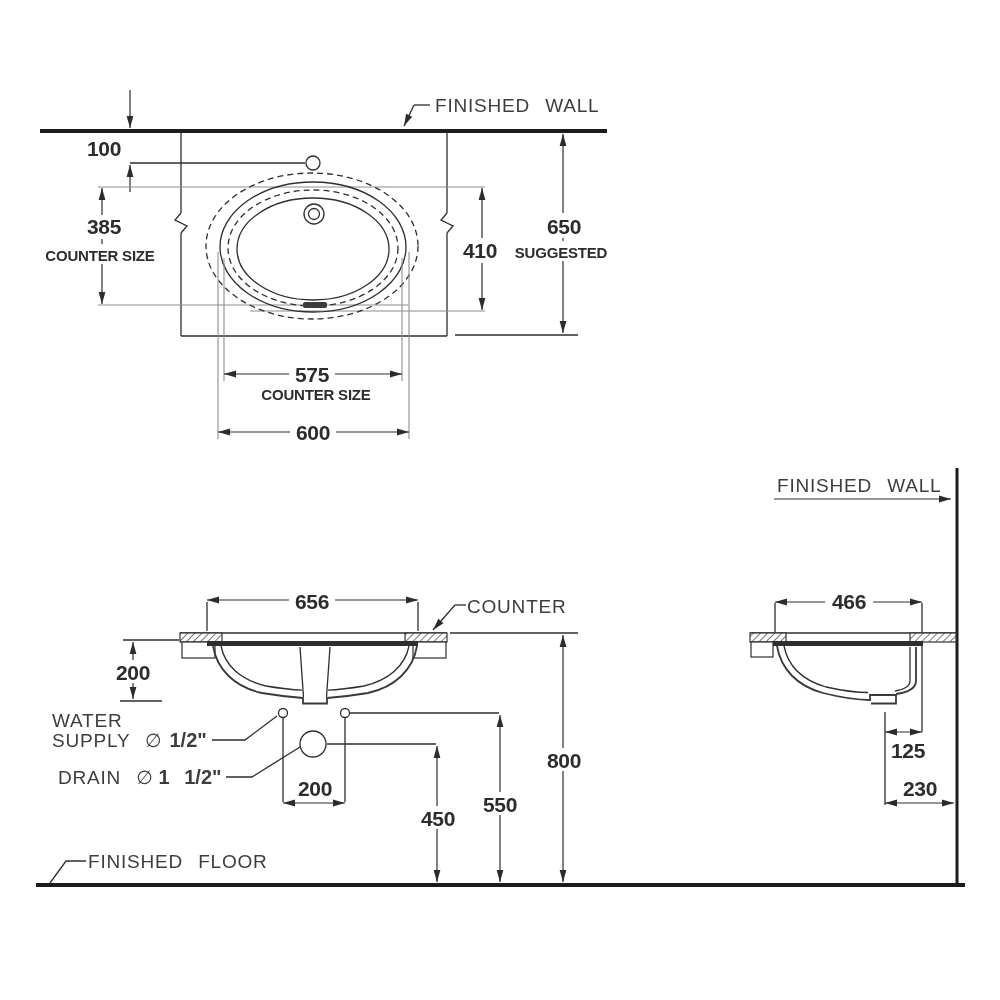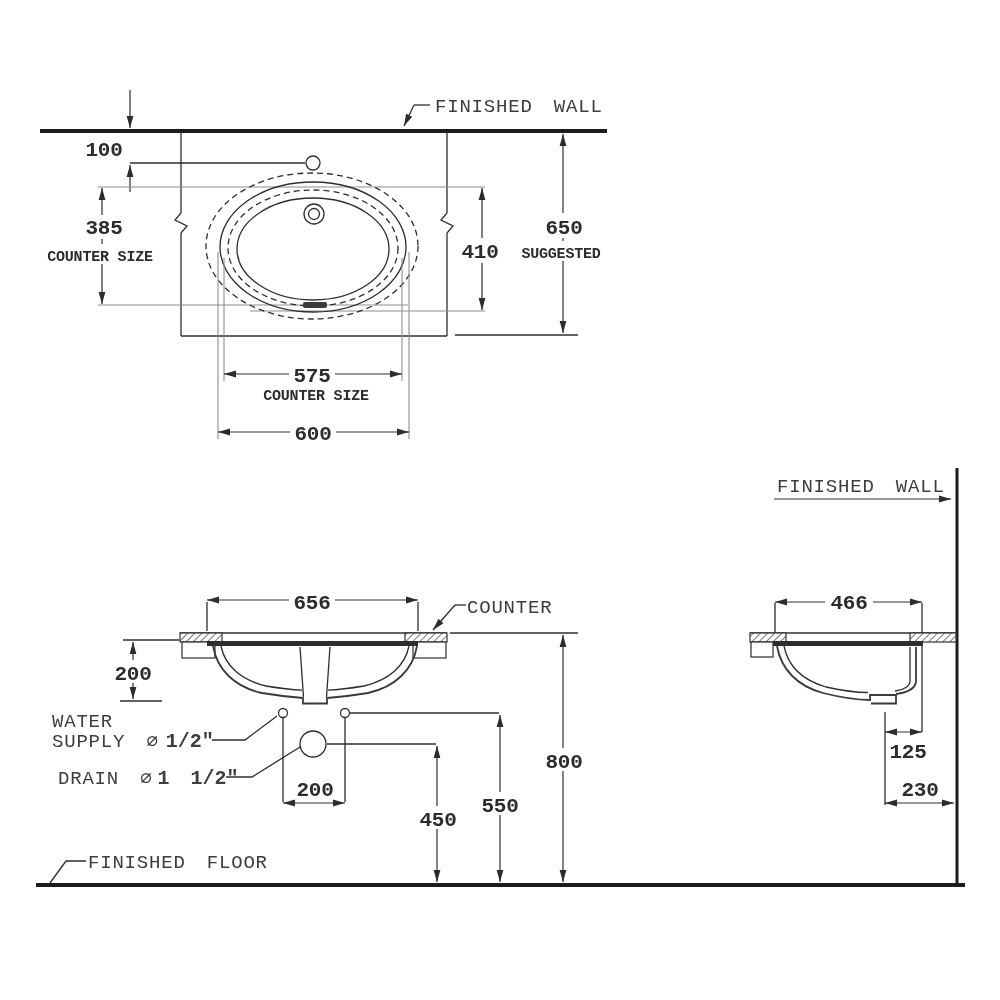--- a/index.html
+++ b/index.html
@@ -1,16 +1,16 @@
 <!DOCTYPE html>
 <html><head>
 <meta charset="utf-8">
 <style>
   html,body{margin:0;padding:0;background:#ffffff;}
-  .stage{width:1000px;height:1000px;background:#ffffff;position:relative;font-family:Liberation Mono, monospace;}
+  .stage{width:1000px;height:1000px;background:#ffffff;position:relative;font-family:Liberation Sans, sans-serif;}
   svg{display:block;}
   .ln{stroke:#2e2e2e;stroke-width:1.3;fill:none;stroke-linecap:butt;}
   .ln2{stroke:#3a3a3a;stroke-width:1.8;fill:none;}
   .gray{stroke:#8e8e8e;stroke-width:1.1;fill:none;}
   .thick{stroke:#1c1c1c;stroke-width:4;fill:none;}
   .wallside{stroke:#1c1c1c;stroke-width:3;fill:none;}
   .dash{stroke-dasharray:6 4;}
   .dim{stroke:#2e2e2e;stroke-width:1.2;fill:none;}
   .bgw{fill:#ffffff;stroke:none;}
   text{fill:#2c2c2c;}

